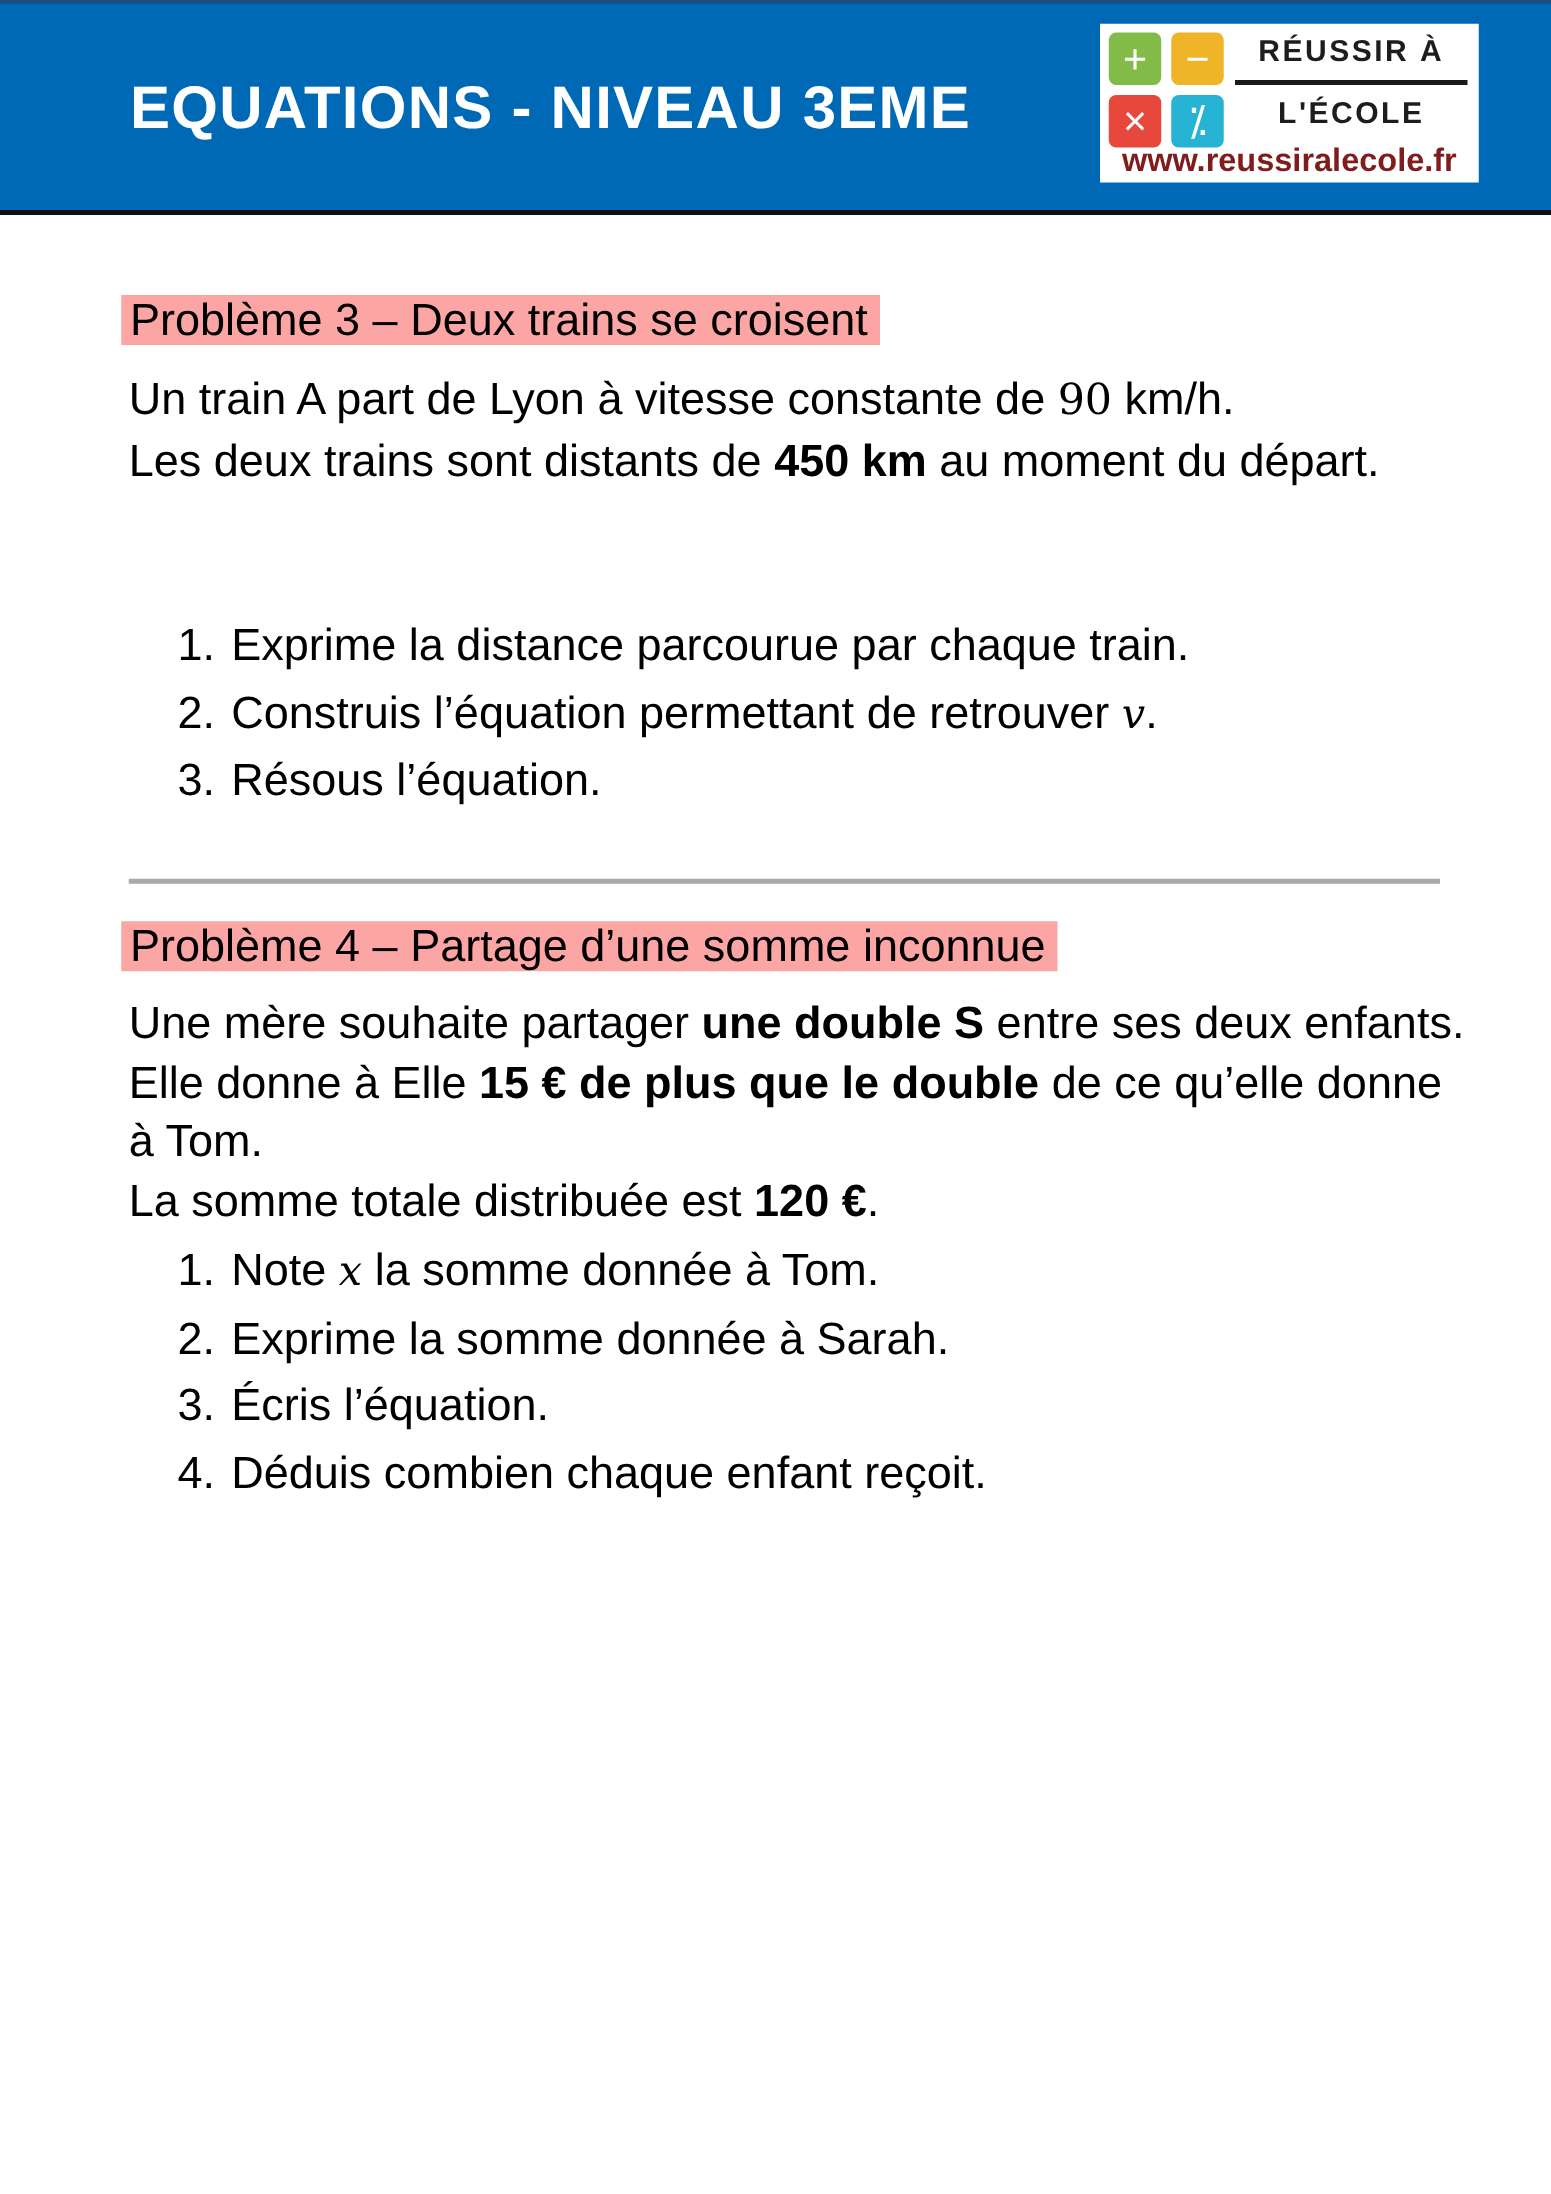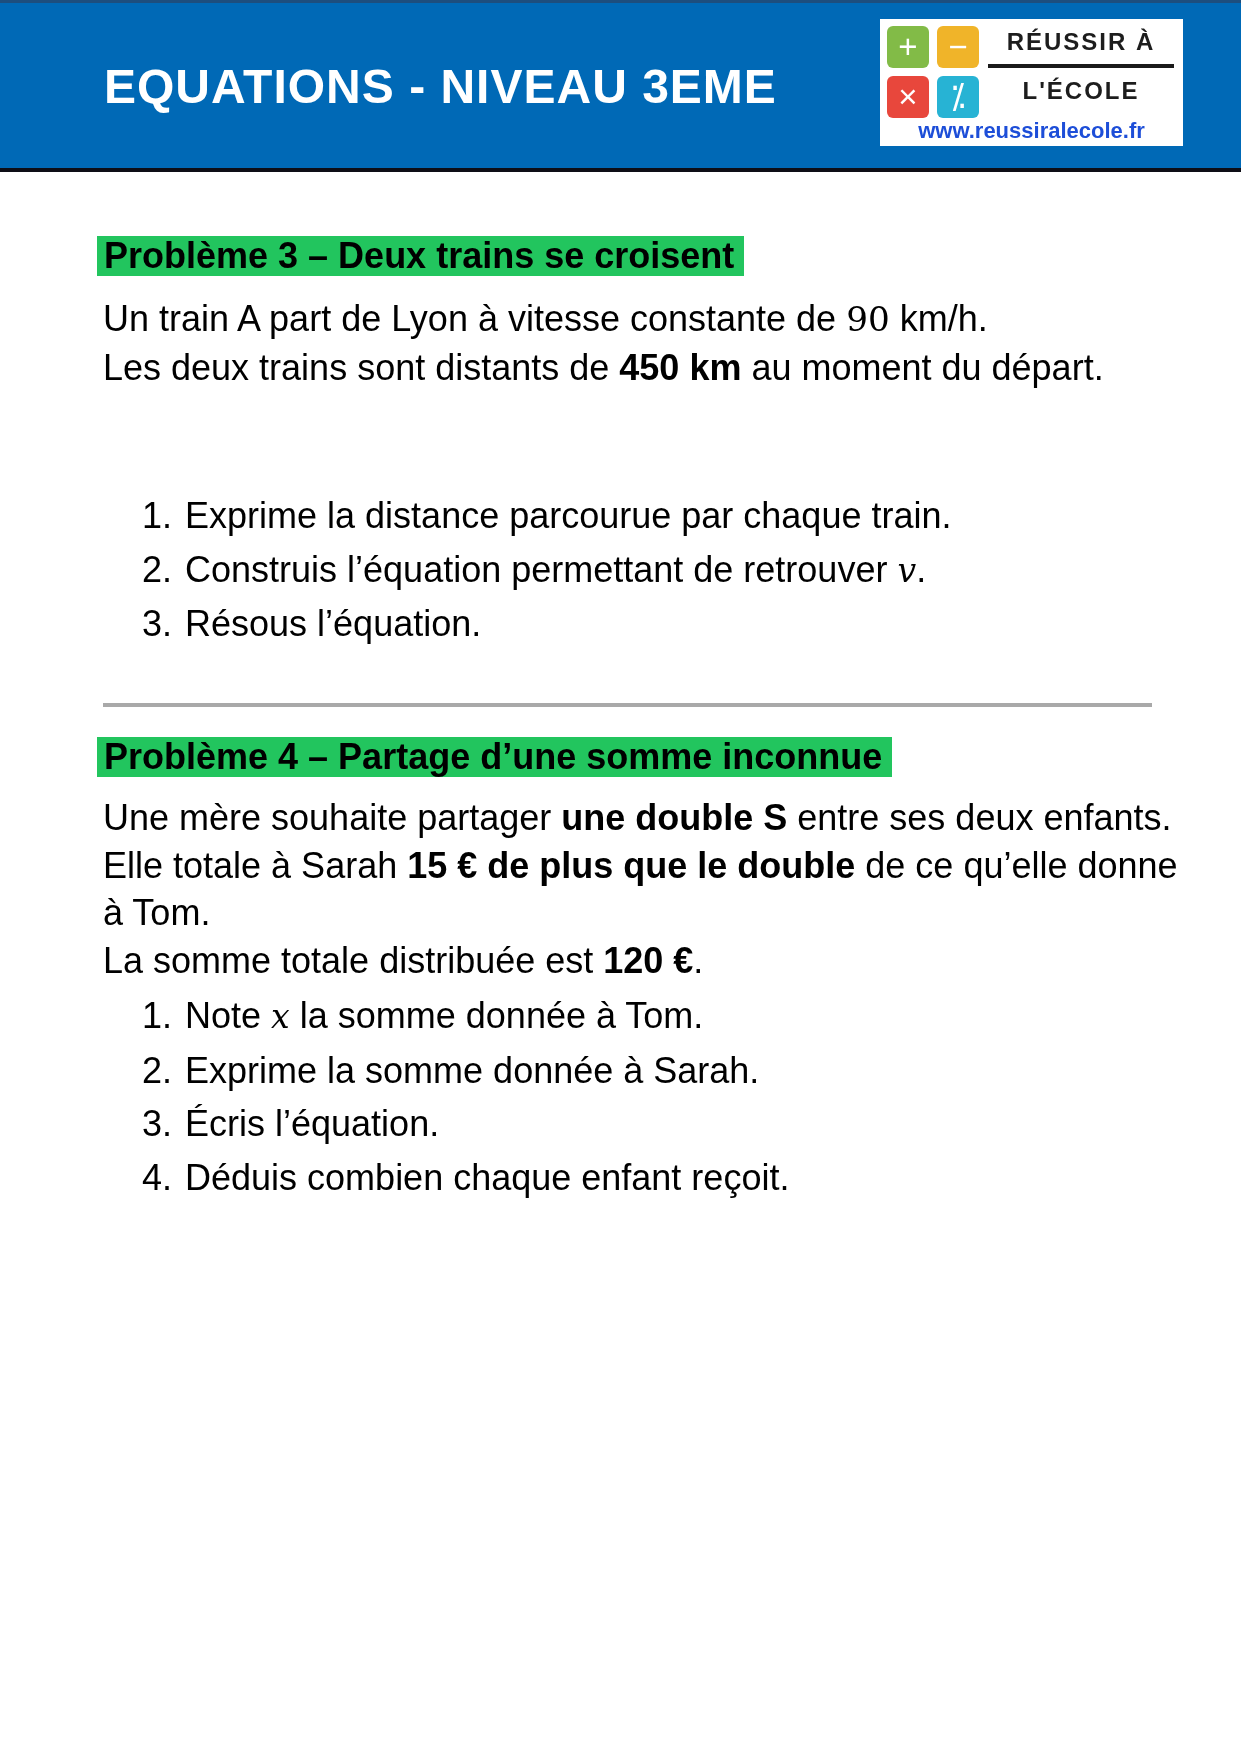--- a/index.html
+++ b/index.html
@@ -39,26 +39,26 @@
   .logo-right{
     position:absolute; left:106px; top:8px; width:190px; text-align:center;
   }
   .logo-line1,.logo-line2{
     display:block; font-size:24px; font-weight:bold; color:#1d1d1d;
     letter-spacing:2px; white-space:nowrap; line-height:30px;
   }
   .logo-rule{ height:4px; background:#1a1a1a; margin:7px 2px 8px 2px; }
   .logo-url{
     position:absolute; left:0; bottom:2px; width:100%; text-align:center;
-    font-size:22px; font-weight:bold; color:#1d4ed8; white-space:nowrap;
+    font-size:26px; font-weight:bold; color:#7f1d1d; white-space:nowrap;
   }
   
   .hl-title{ position:absolute; left:97px; }
   .hl{
-    display:inline-block; background:#22c55e; font-weight:bold;
+    display:inline-block; background:#fca5a5; font-weight:normal;
     font-size:36px; line-height:40px; padding:0 10px 0 7px; white-space:nowrap;
   }
   .p3-title{ top:236px; }
   .p4-title{ top:737px; }
   .para{
     position:absolute; left:103px; font-size:36px; line-height:47.5px;
     white-space:nowrap;
   }
   .p3-body{ top:295px; }
   .p4-body{ top:794px; }
@@ -118,21 +118,21 @@
   </div>
 
   <div class="divider"></div>
 
   <div class="hl-title p4-title">
     <span class="hl">Problème 4 – Partage d’une somme inconnue</span>
   </div>
 
   <div class="para p4-body">
     <div class="line"><span>Une mère souhaite partager </span><span class="b">une double S</span><span> entre ses deux enfants.</span></div>
-    <div class="line"><span>Elle totale à Sarah </span><span class="b">15 € de plus que le double</span><span> de ce qu’elle donne</span></div>
+    <div class="line"><span>Elle donne à Elle </span><span class="b">15 € de plus que le double</span><span> de ce qu’elle donne</span></div>
     <div class="line"><span>à Tom.</span></div>
     <div class="line"><span>La somme totale distribuée est </span><span class="b">120 €</span><span>.</span></div>
   </div>
 
   <div class="list p4-list">
     <div class="list-item"><span class="item-number">1.</span><span>Note </span><span class="math-var">x</span><span> la somme donnée à Tom.</span></div>
     <div class="list-item"><span class="item-number">2.</span><span>Exprime la somme donnée à Sarah.</span></div>
     <div class="list-item"><span class="item-number">3.</span><span>Écris l’équation.</span></div>
     <div class="list-item"><span class="item-number">4.</span><span>Déduis combien chaque enfant reçoit.</span></div>
   </div>

